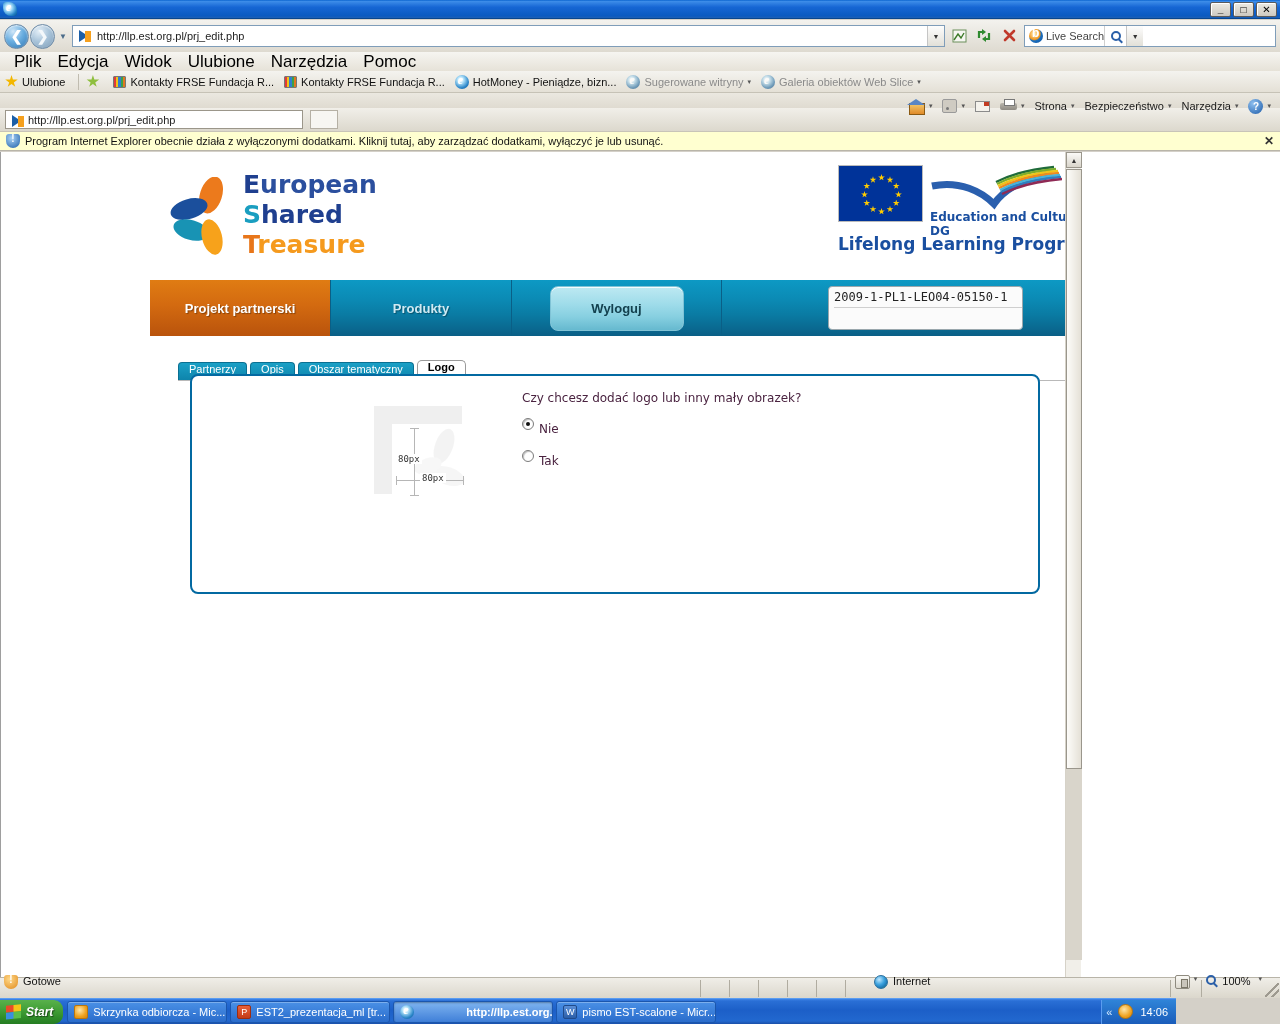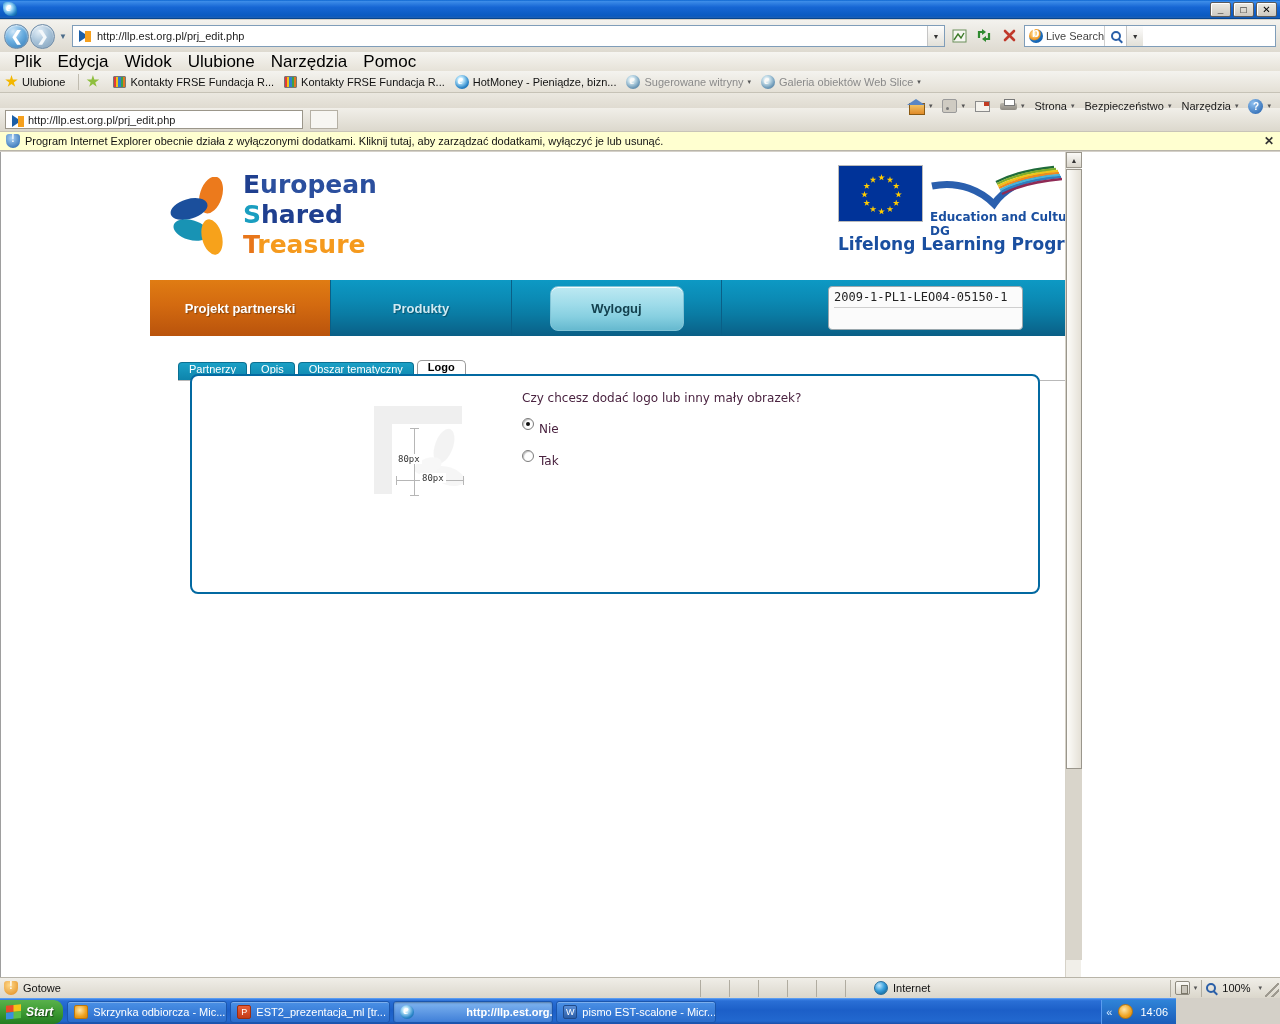--- a/index.html
+++ b/index.html
@@ -440,21 +440,21 @@
     position: absolute; left: 1082px; top: 0; width: 198px; height: 825px; background: #fff;
   }
 
   
   .statusbar {
     position: absolute; left: 0; top: 977px; width: 1280px; height: 21px;
     background: linear-gradient(to bottom,#f0eee8,#dbd7cc);
     border-top: 1px solid #b8b4a8;
     display: flex; align-items: center;
   }
-  .sb-cell { height: 27px; display: flex; align-items: center; font-size: 11px; color: #111; padding: 0 4px; }
+  .sb-cell { height: 27px; display: flex; align-items: flex-start; font-size: 11px; color: #111; padding: 0 4px; }
   .sb-div { width: 1px; height: 17px; background: #b0aca0; }
   .globe-ico {
     width: 14px; height: 14px; border-radius: 50%; margin-right: 5px; flex: none;
     background: radial-gradient(circle at 35% 30%, #bfe7ff 0%, #3aa1dd 45%, #1f7bb8 70%, #2e8b3f 100%);
     border: 1px solid #2a6f9e;
   }
   .lock-ico {
     width: 15px; height: 14px; border: 1px solid #8f8b80; border-radius: 2px;
     background: linear-gradient(to bottom,#fbfaf6,#ddd9cf); position: relative;
   }

